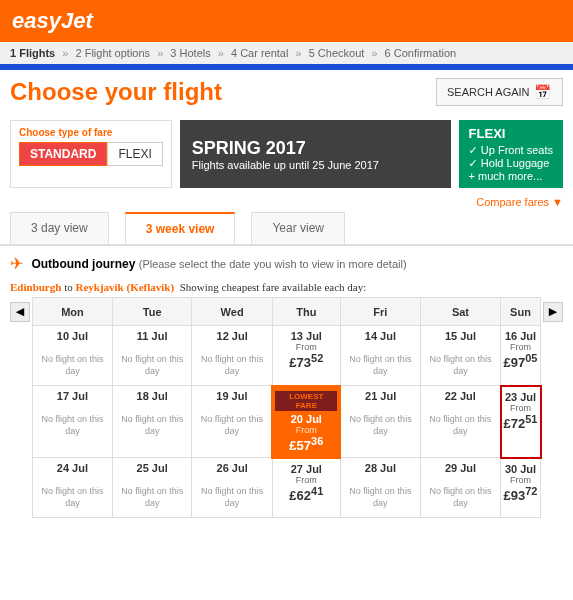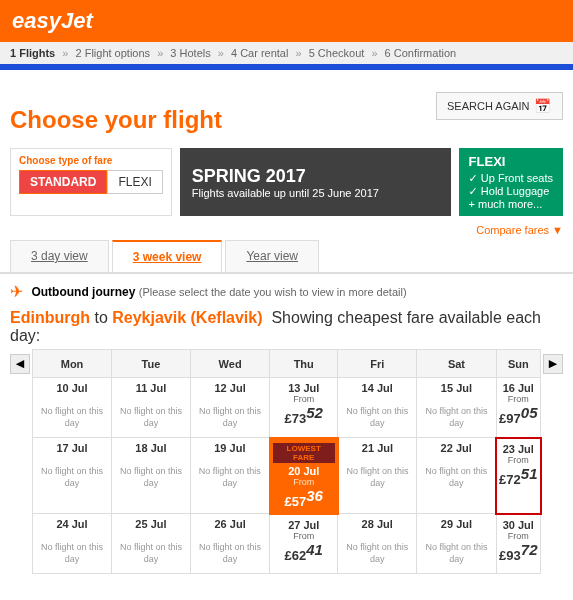--- a/index.html
+++ b/index.html
@@ -8,63 +8,63 @@
     
     .header { background: #ff6600; padding: 8px 12px; }
     .header-logo { color: #fff; font-size: 22px; font-style: italic; font-weight: bold; }
 
     
     .breadcrumb { background: #f0f0f0; padding: 5px 10px; font-size: 11px; color: #666; border-bottom: 6px solid #1d4ed8; }
     .breadcrumb .sep { margin: 0 4px; color: #999; }
 
     
     .page-title-row { display: flex; align-items: center; justify-content: space-between; padding: 8px 10px; }
-    .page-title { color: #ff6600; font-size: 24px; font-weight: bold; margin-top: 28px; }
+    .page-title { color: #ff6600; font-size: 24px; font-weight: bold; }
     .search-again-btn { border: 1px solid #ccc; padding: 5px 10px; font-size: 11px; color: #333; cursor: pointer; background: #f8f8f8; display: flex; align-items: center; gap: 5px; }
 
     
     .fare-promo-row { display: flex; align-items: stretch; padding: 6px 10px; gap: 8px; }
     .fare-type-box { border: 1px solid #ddd; padding: 6px 8px; font-size: 11px; }
     .fare-type-label { color: #ff6600; font-weight: bold; font-size: 10px; margin-bottom: 4px; }
     .fare-buttons { display: flex; gap: 0; }
     .btn-standard { background: #ef4444; color: #fff; border: 1px solid #ff6600; padding: 4px 10px; font-size: 12px; font-weight: bold; cursor: pointer; }
     .btn-flexi { background: #fff; color: #333; border: 1px solid #ccc; padding: 4px 10px; font-size: 12px; cursor: pointer; }
     .promo-box { background: #404040; color: #fff; padding: 6px 12px; flex: 1; display: flex; align-items: center; }
     .promo-title { font-size: 18px; font-weight: bold; }
     .promo-subtitle { font-size: 11px; }
     .flexi-box { background: #009966; color: #fff; padding: 6px 10px; font-size: 11px; }
     .flexi-box .flexi-title { font-weight: bold; font-size: 13px; margin-bottom: 3px; }
     .flexi-box .check-item { display: flex; align-items: center; gap: 3px; }
     .compare-fares { text-align: right; padding: 2px 10px 4px; font-size: 11px; }
     .compare-fares a { color: #ff6600; text-decoration: none; }
 
     
     .view-tabs { display: flex; border-bottom: 2px solid #ddd; padding: 0 10px; gap: 0; }
-    .view-tab { padding: 8px 20px; font-size: 12px; cursor: pointer; border: 1px solid #ddd; border-bottom: none; background: #f8f8f8; color: #666; margin-right: 3px; text-decoration: underline; }
+    .view-tab { padding: 8px 20px; font-size: 12px; cursor: pointer; border: 1px solid #ddd; border-bottom: none; background: #f8f8f8; color: #666; margin-right: 16px; }
     .view-tab.active { background: #fff; color: #ff6600; border-top: 2px solid #ff6600; font-weight: bold; }
 
     
     .journey-row { display: flex; align-items: center; padding: 8px 10px 4px; gap: 8px; }
     .plane-icon { color: #ff6600; font-size: 16px; }
 
     
-    .route-row { padding: 4px 10px 4px; font-size: 16px; color: #333; }
+    .route-row { padding: 4px 10px 4px; font-size: 11px; color: #333; font-family: Liberation Serif, serif; }
     .route-row strong { color: #ff6600; }
 
     
     .calendar-wrapper { padding: 0 8px 10px; }
     .cal-nav-btn { background: #eee; border: 1px solid #ccc; width: 20px; height: 20px; display: flex; align-items: center; justify-content: center; cursor: pointer; font-size: 11px; }
 
     .cal-table { width: 100%; border-collapse: collapse; }
     .cal-table th { background: #f5f5f5; border: 1px solid #ddd; padding: 4px 2px; text-align: center; font-size: 11px; color: #333; font-weight: bold; }
     .cal-table td { border: 1px solid #ddd; padding: 4px 2px; text-align: center; vertical-align: top; font-size: 10px; height: 60px; }
     .cal-table td .day-num { font-weight: bold; font-size: 11px; color: #333; }
     .cal-table td .from-label { font-size: 9px; color: #666; }
     .cal-table td .price { font-size: 13px; font-weight: bold; color: #333; }
-    .cal-table td .price sup { font-size: 15px; font-style: italic; }
+    .cal-table td .price sup { font-size: 11px; }
     .cal-table td .no-flight { font-size: 9px; color: #999; line-height: 1.3; margin-top: 12px; }
     .cal-table td.lowest { background: #ff6600; color: #fff; border: 2px solid #ff6600; }
     .cal-table td.lowest .day-num { color: #fff; }
     .cal-table td.lowest .from-label { color: #ffe0c0; }
     .cal-table td.lowest .price { color: #fff; }
     .cal-table td.lowest .badge { font-size: 8px; background: #7f1d1d; color: #ff6600; padding: 1px 3px; margin-bottom: 2px; display: inline-block; font-weight: bold; }
     .cal-table td.selected { border: 2px solid #cc0000; }
   </style>
 </head>
 <body>

